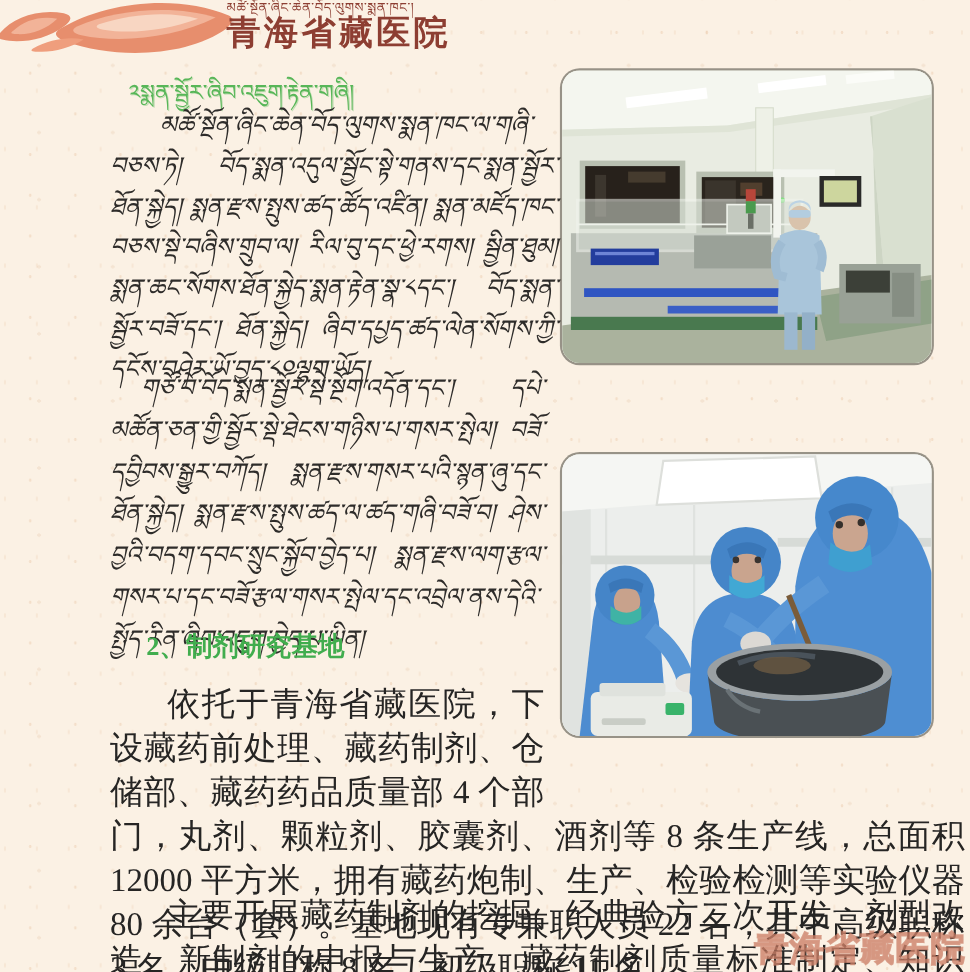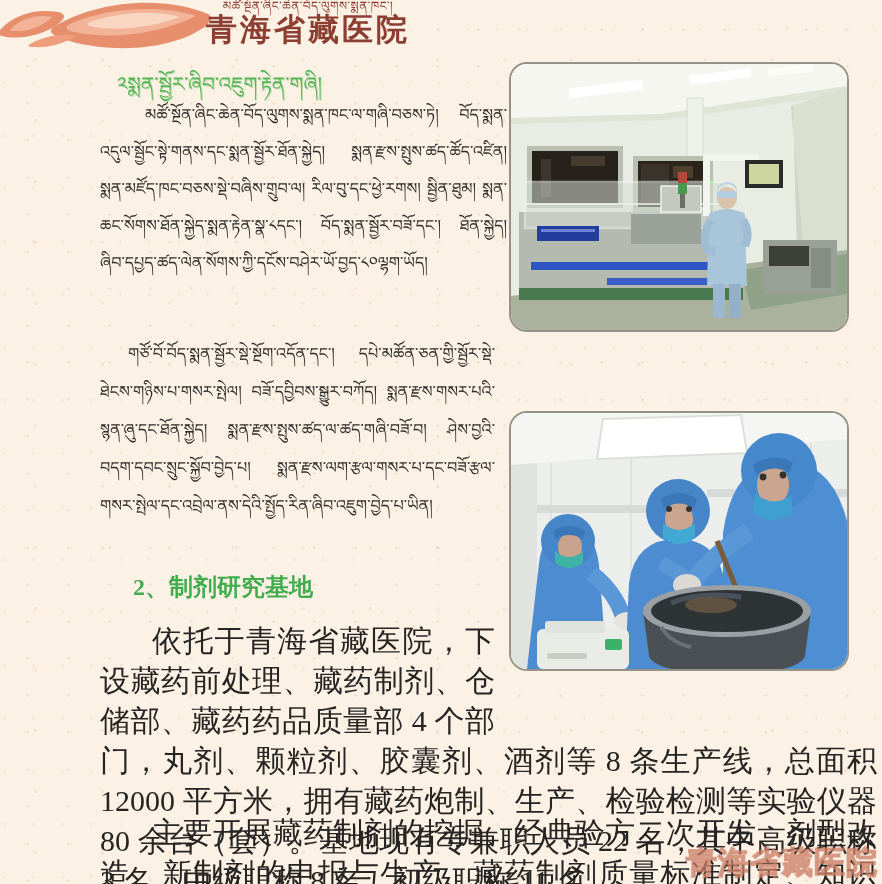--- a/index.html
+++ b/index.html
@@ -14,37 +14,37 @@
       radial-gradient(rgba(214,168,128,.18) 1.5px, transparent 1.7px);
     background-size:41px 37px, 29px 53px, 67px 61px;
     background-position:7px 11px, 19px 3px, 2px 29px;
     font-family:"Liberation Serif","DejaVu Serif",serif;
     color:#2b2b2b;
   }
   .abs{position:absolute;}
   
   .logo-svg{position:absolute;left:0;top:0;width:212px;height:58px;}
   .header-title{position:absolute;left:206px;top:1px;line-height:1;}
-  .title-tib{font-size:12px;color:#8d3e32;font-family:Liberation Mono, monospace;letter-spacing:.5px;text-align:center;}
+  .title-tib{font-size:12px;color:#8d3e32;font-family:Liberation Sans, sans-serif;letter-spacing:.5px;}
   .title-cn{font-size:31px;font-weight:bold;color:#8d3e32;letter-spacing:3px;margin-top:1px;}
   
   .tib-heading{
     left:117px;top:62px;width:372px;
     font-size:20px;color:#58b658;
     font-family:"DejaVu Sans",sans-serif;
     text-shadow:1px 1px 0 rgba(150,205,140,.55);
   }
   .cn-heading{
     left:133px;top:560px;width:372px;
     font-size:24px;font-weight:bold;color:#41ad4e;margin-top:11px;
   }
   
   .tib-para{
-    font-size:16px;line-height:37px;color:#2e2c2a;
-    text-align:justify;font-family:"DejaVu Sans",sans-serif;
+    font-size:22px;line-height:37px;color:#2e2c2a;
+    text-align:justify;font-family:"DejaVu Sans",sans-serif;font-style:italic;
   }
   .tib-para1{left:100px;top:96px;width:407px;text-indent:45px;}
   .tib-para2{left:100px;top:335px;width:777px;text-indent:28px;line-height:38px;}
   
   .cn-para{
     font-size:30px;line-height:40px;color:#262524;
     text-align:justify;text-indent:52px;
   }
   .cn-para1{left:100px;top:621px;width:777px;}
   .cn-para2{left:100px;top:812px;width:777px;line-height:41px;}

